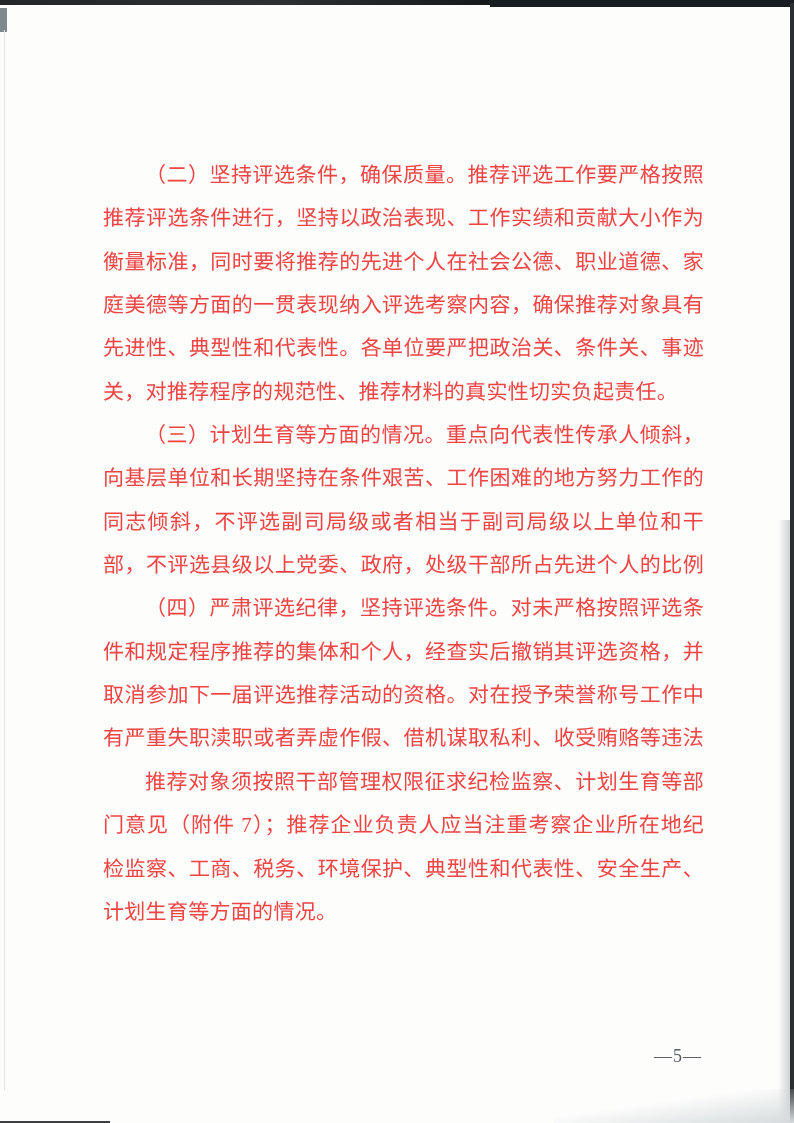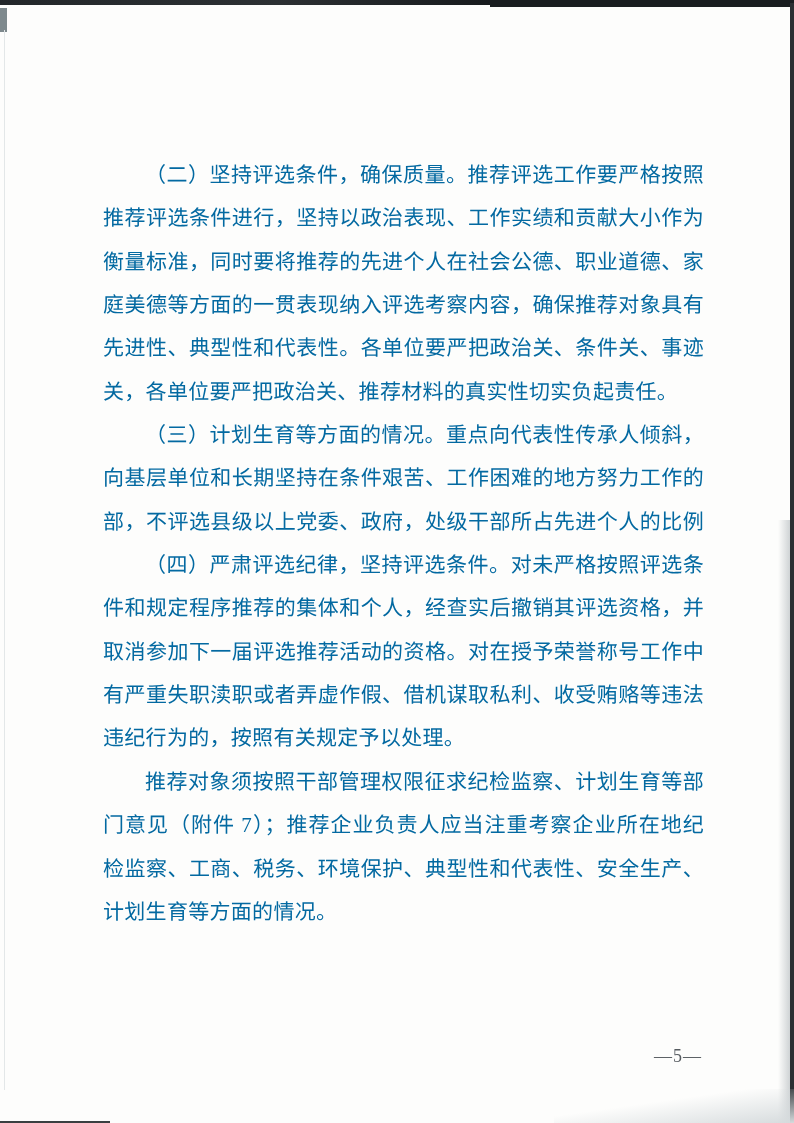--- a/index.html
+++ b/index.html
@@ -109,35 +109,35 @@
 
   <div class="edge-top"></div>
   <div class="edge-top-thick"></div>
   <div class="edge-right"></div>
   <div class="edge-right-shadow"></div>
   <div class="corner-shadow-bottom-right"></div>
   <div class="edge-left-tab"></div>
   <div class="edge-left-line"></div>
   <div class="edge-bottom-left"></div>
 
-  <div class="text-block" id="text-block" style="color: #0369a1;">
+  <div class="text-block" id="text-block" style="color: #ef4444;">
       <div class="line indent">（二）坚持评选条件，确保质量。推荐评选工作要严格按照</div>
       <div class="line">推荐评选条件进行，坚持以政治表现、工作实绩和贡献大小作为</div>
       <div class="line">衡量标准，同时要将推荐的先进个人在社会公德、职业道德、家</div>
       <div class="line">庭美德等方面的一贯表现纳入评选考察内容，确保推荐对象具有</div>
       <div class="line">先进性、典型性和代表性。各单位要严把政治关、条件关、事迹</div>
-      <div class="line end">关，各单位要严把政治关、推荐材料的真实性切实负起责任。</div>
+      <div class="line end">关，对推荐程序的规范性、推荐材料的真实性切实负起责任。</div>
       <div class="line indent">（三）计划生育等方面的情况。重点向代表性传承人倾斜，</div>
       <div class="line">向基层单位和长期坚持在条件艰苦、工作困难的地方努力工作的</div>
+      <div class="line">同志倾斜，不评选副司局级或者相当于副司局级以上单位和干</div>
       <div class="line">部，不评选县级以上党委、政府，处级干部所占先进个人的比例</div>
       <div class="line indent">（四）严肃评选纪律，坚持评选条件。对未严格按照评选条</div>
       <div class="line">件和规定程序推荐的集体和个人，经查实后撤销其评选资格，并</div>
       <div class="line">取消参加下一届评选推荐活动的资格。对在授予荣誉称号工作中</div>
       <div class="line">有严重失职渎职或者弄虚作假、借机谋取私利、收受贿赂等违法</div>
-      <div class="line end">违纪行为的，按照有关规定予以处理。</div>
       <div class="line indent">推荐对象须按照干部管理权限征求纪检监察、计划生育等部</div>
       <div class="line">门意见（附件 7）；推荐企业负责人应当注重考察企业所在地纪</div>
       <div class="line">检监察、工商、税务、环境保护、典型性和代表性、安全生产、</div>
       <div class="line end">计划生育等方面的情况。</div>
     </div>
 
   <div class="page-number" style="color: rgb(86, 91, 96);">—5—</div>
 
 </div>
 

